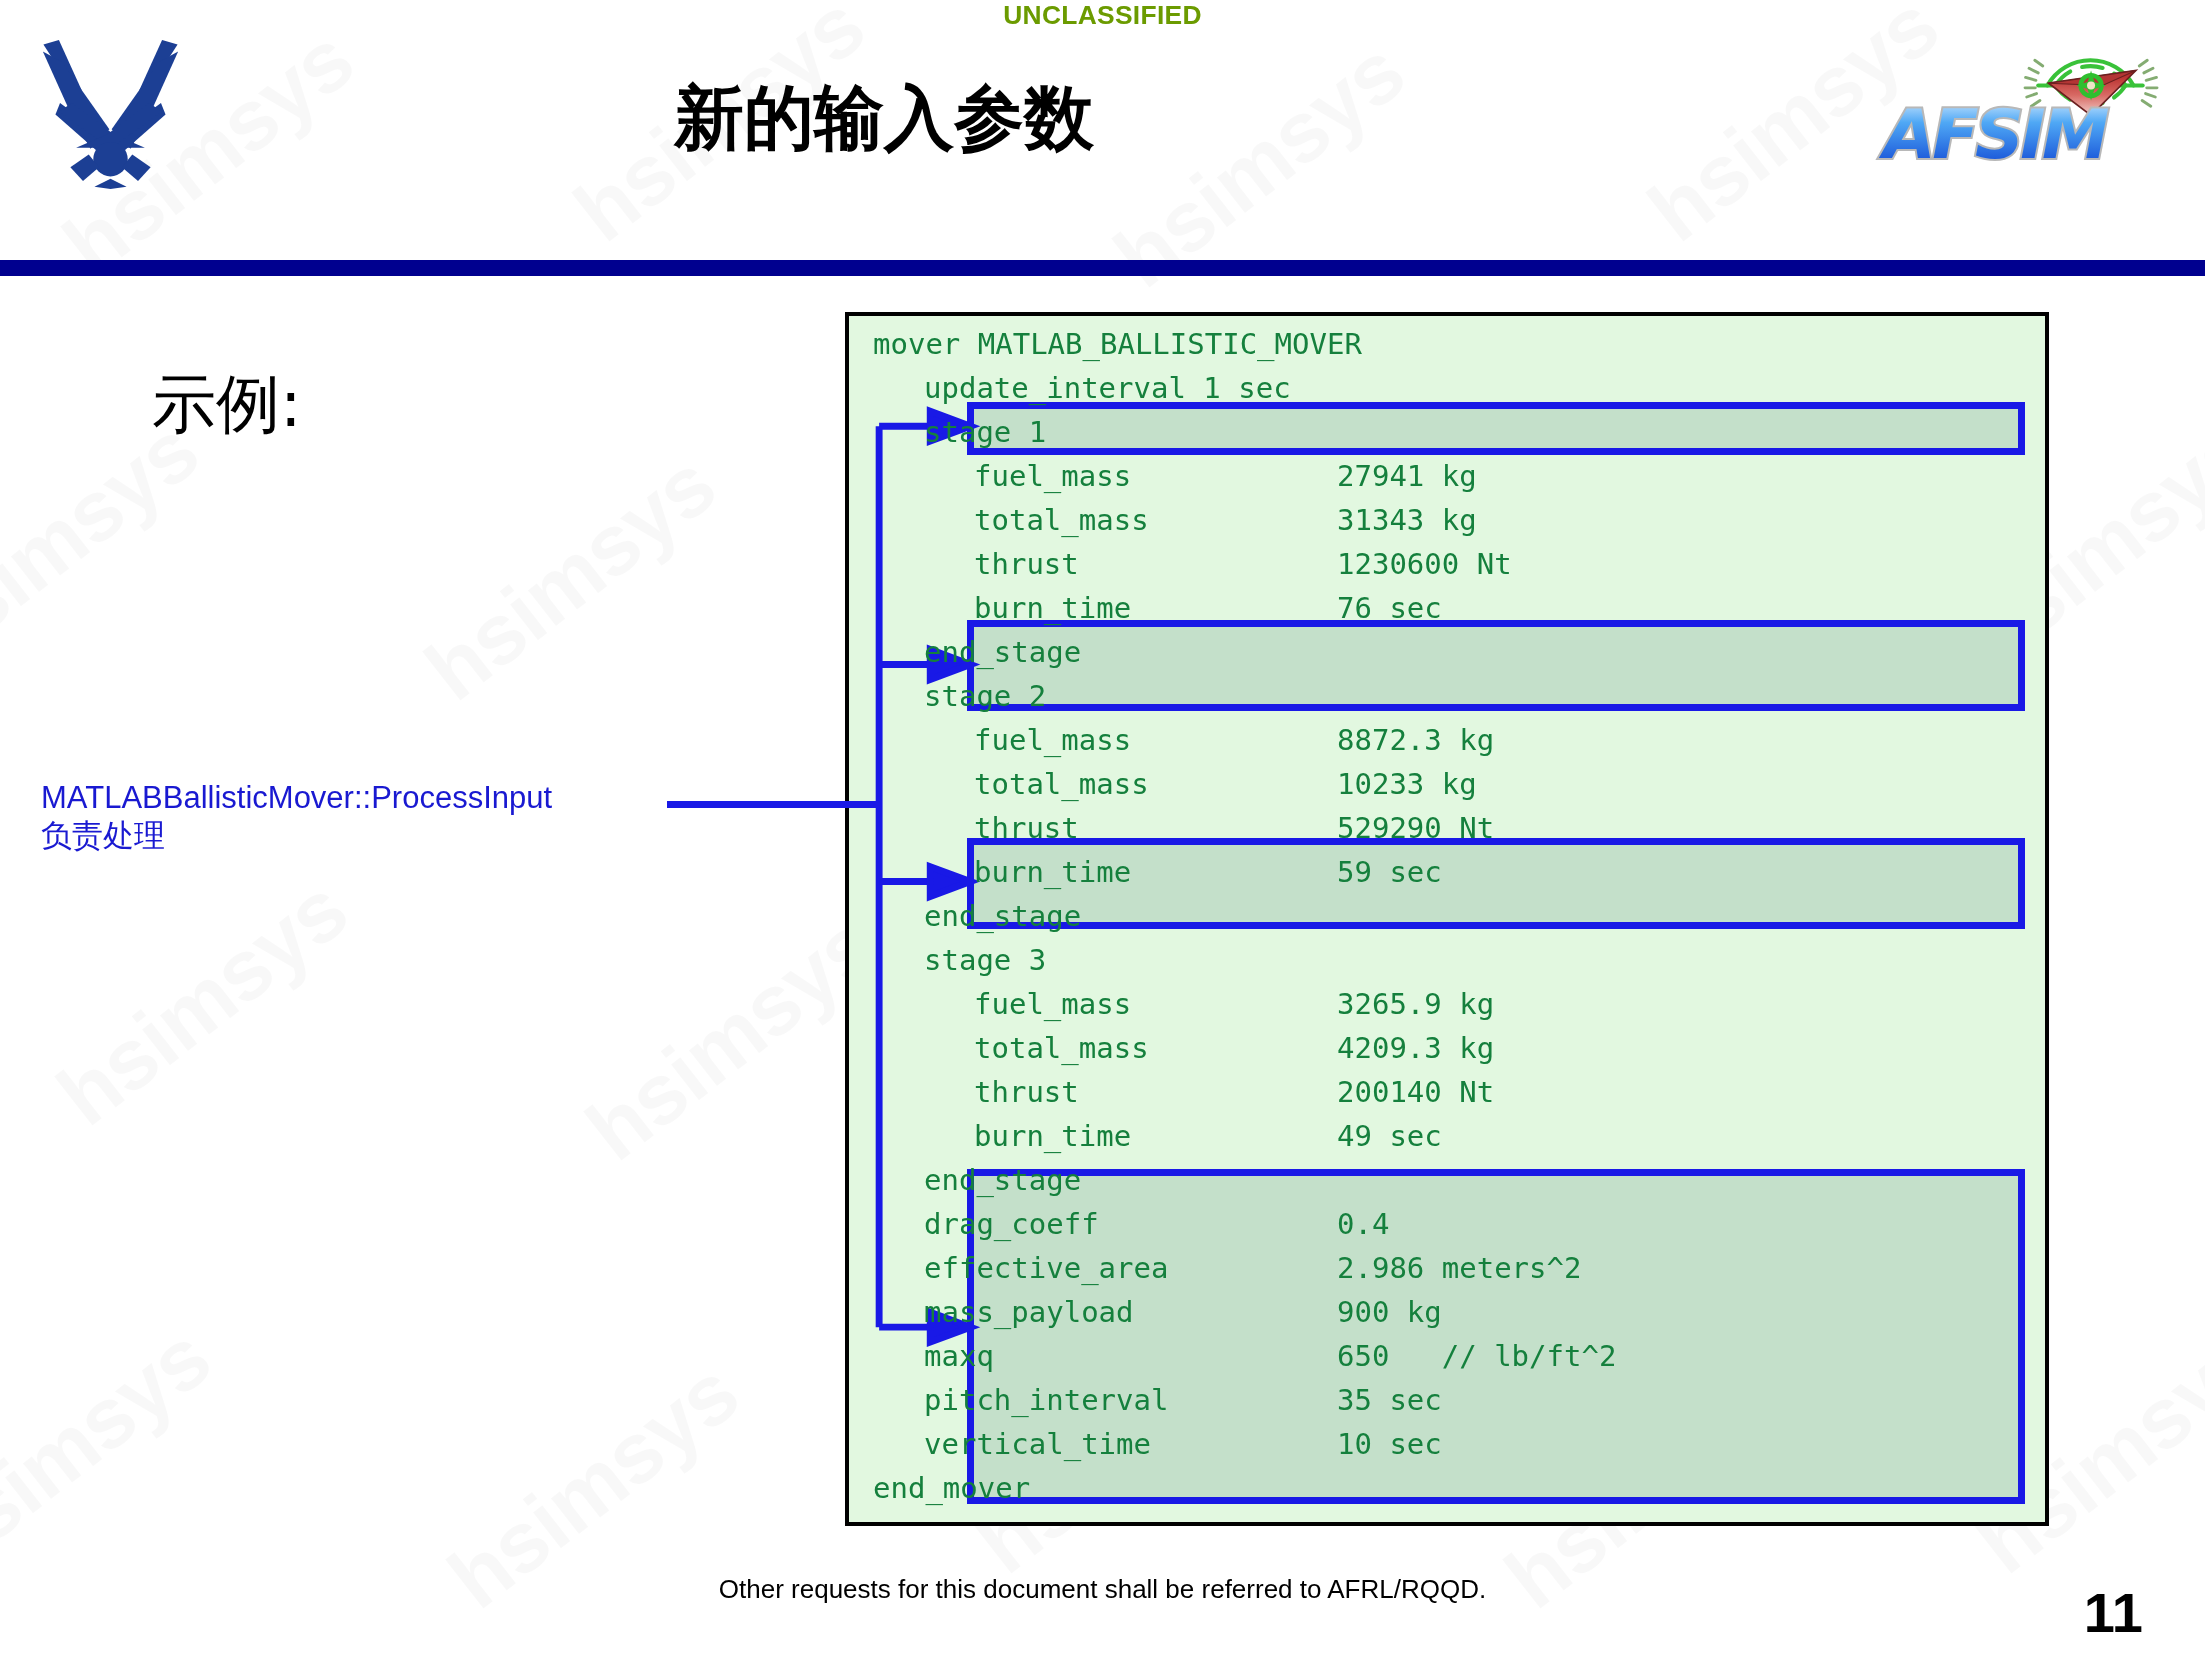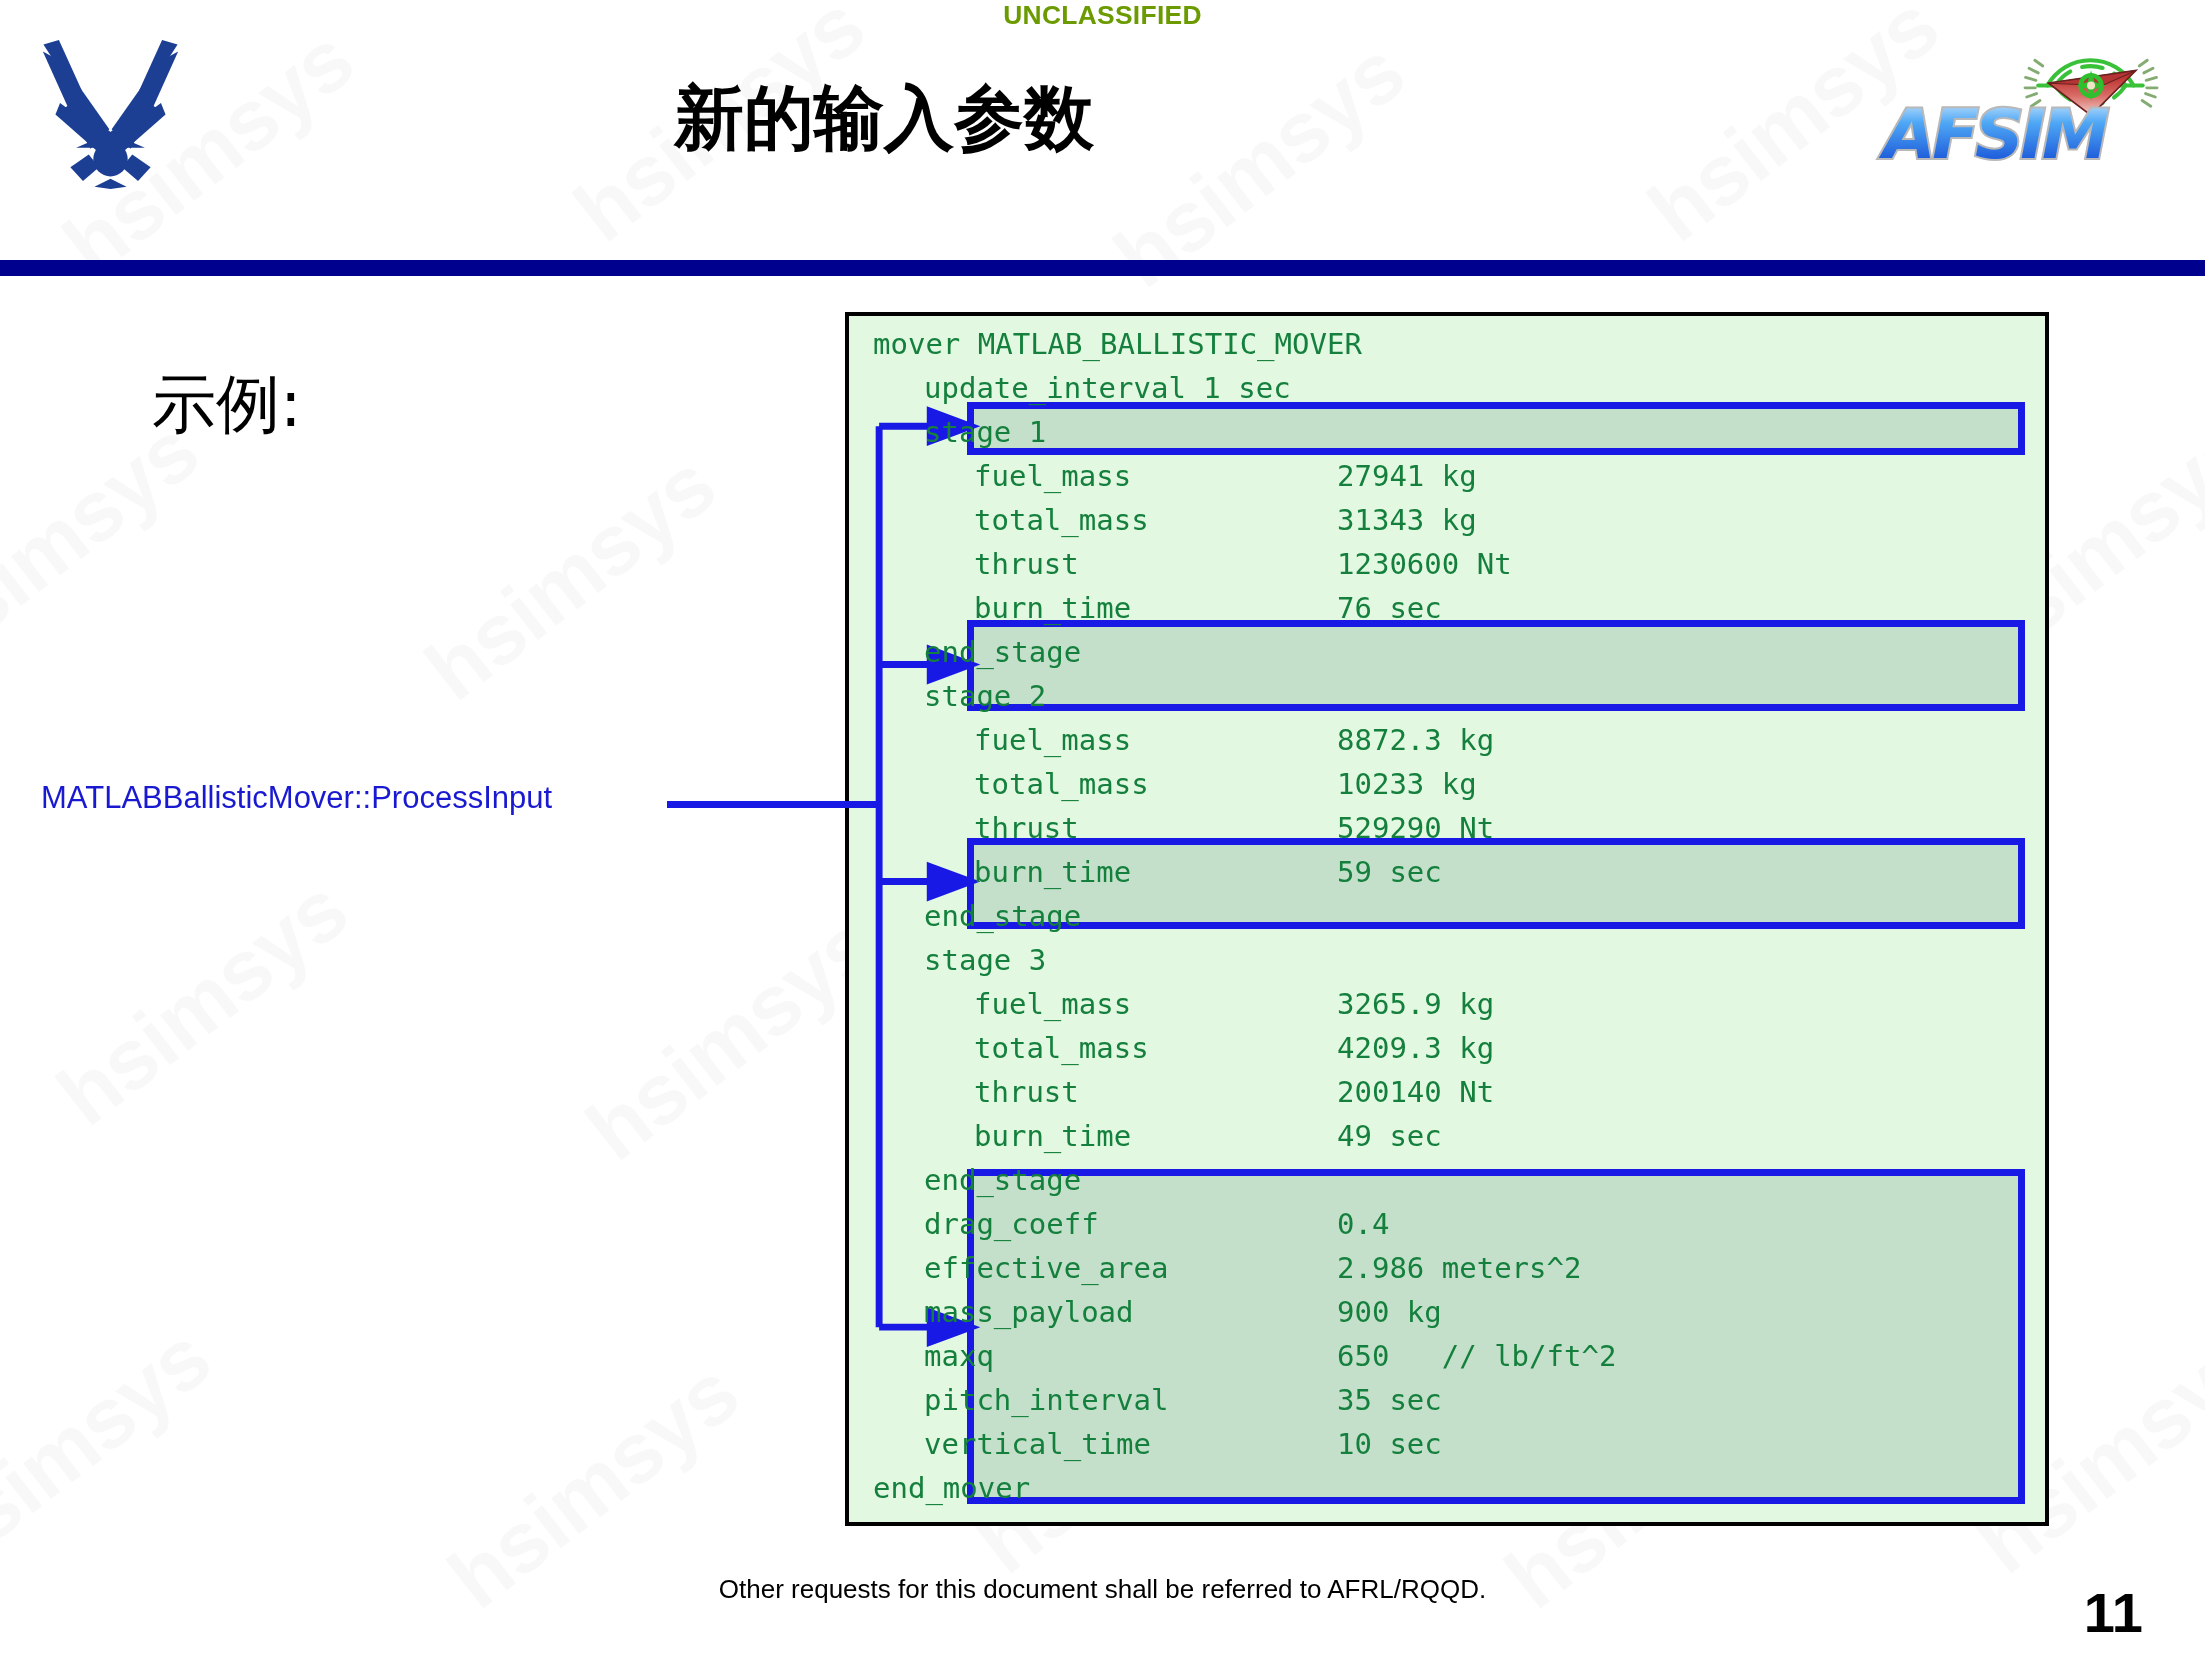--- a/index.html
+++ b/index.html
@@ -297,20 +297,21 @@
     <g transform="translate(0,8)">
       <text x="30" y="218" font-family="DejaVu Sans, sans-serif" font-size="118" font-weight="bold" font-style="italic" fill="url(#afsimBlue)" stroke="#b8b8b8" stroke-width="7" paint-order="stroke" letter-spacing="-6">AFSIM</text>
     </g>
   </svg>
 </div>
 
 <div id="example-label">示例:</div>
 
 <div id="processinput-callout">
   <span>MATLABBallisticMover::ProcessInput</span>
+  <span class="cn">负责处理</span>
 </div>
 <div id="callout-leader"></div>
 
 <div id="code-panel"></div>
 
 <div class="hl-box" id="hl-stage1"></div>
 <div class="hl-box" id="hl-stage2"></div>
 <div class="hl-box" id="hl-stage3"></div>
 <div class="hl-box" id="hl-endparams"></div>
 

